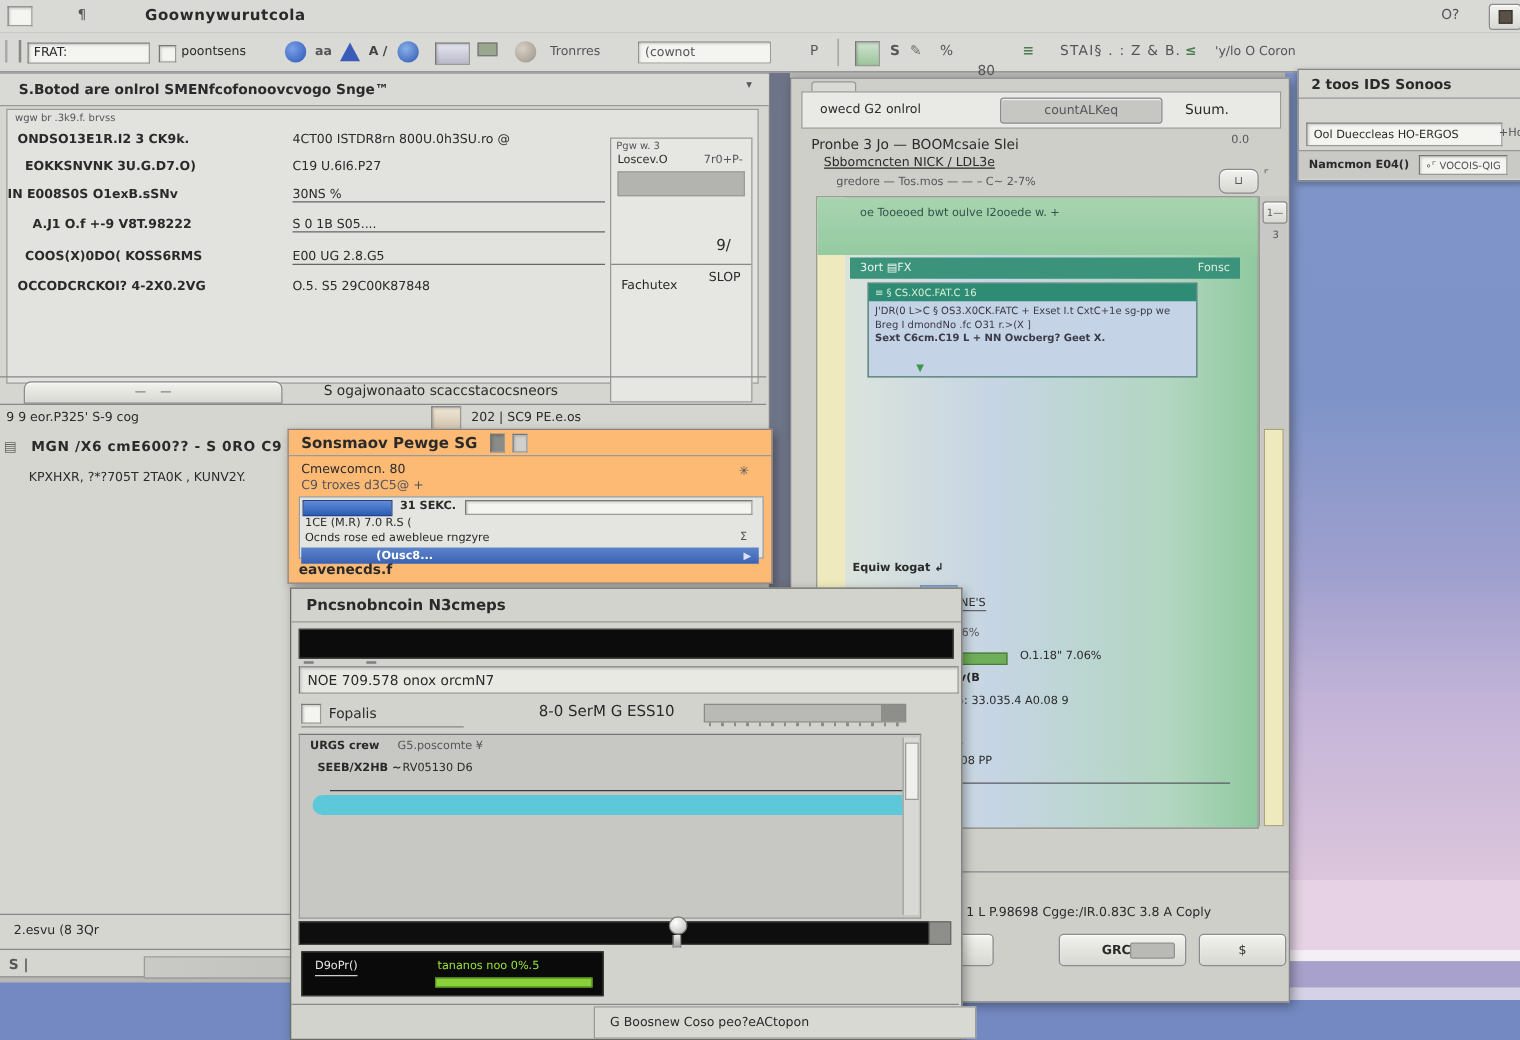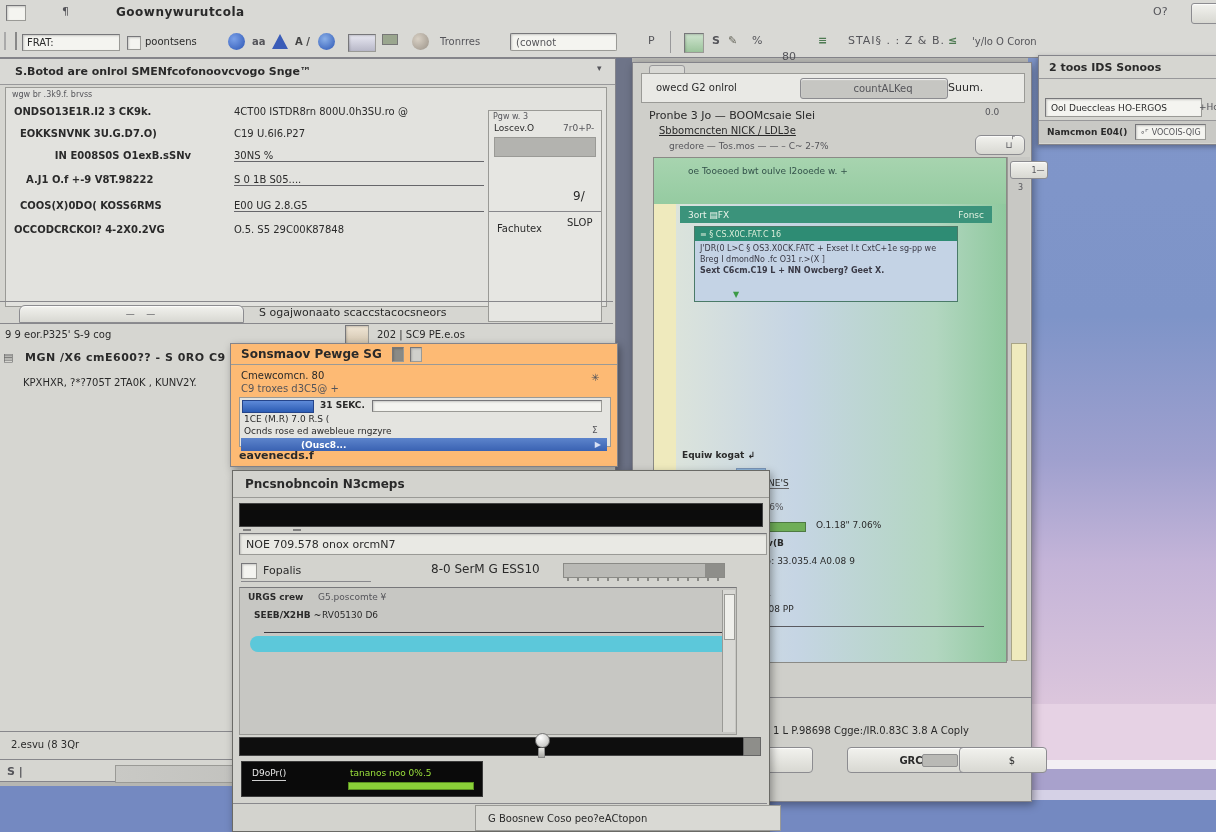--- a/index.html
+++ b/index.html
@@ -17,21 +17,21 @@
   .bar{background:#d9d9d5;border-bottom:1px solid #98989a;}
   .inset{
     background:#f4f4f0;border:1px solid #9a9a96;
     border-top-color:#77777a;border-left-color:#77777a;
     box-shadow:inset 1px 1px 2px rgba(0,0,0,.18);
   }
   .btn{
     background:linear-gradient(180deg,#f2f2ee,#d8d8d2);
     border:1px solid #8c8c90;border-radius:3px;
     box-shadow:0 1px 1px rgba(255,255,255,.8) inset;
-    display:flex;align-items:center;justify-content:center;padding-left:18px;
+    display:flex;align-items:center;justify-content:center;
   }
   .t8{font-size:8px;} .t9{font-size:9px;} .t10{font-size:10px;}
   .t11{font-size:11px;} .t12{font-size:12px;}
   .b{font-weight:bold;}
   .dim{color:#55555a;}
   .u{border-bottom:1px solid #66666a;}
   .hline{border-top:1px solid #88888c;}
   .nowrap{white-space:nowrap;overflow:hidden;}
   .circle{border-radius:50%;}
   .flex{display:flex;align-items:center;}
@@ -98,21 +98,21 @@
     <span class="abs t9 dim" style="left:600px;top:4px;">▾</span>
   </div>
 
   <div class="abs" style="left:8px;top:28px;width:600px;height:218px;background:#e2e2de;border:1px solid #9a9a96;">
     <span class="abs t8 dim" style="left:6px;top:2px;">wgw br   .3k9.f. brvss</span>
 
     <div class="abs t10 b nowrap" style="left:8px;top:18px;width:210px;">ONDSO13E1R.I2  3  CK9k.</div>
     <div class="abs t10 nowrap" style="left:228px;top:18px;width:280px;">4CT00 ISTDR8rn  800U.0h3SU.ro  @</div>
     <div class="abs t10 b nowrap" style="left:14px;top:40px;width:210px;">EOKKSNVNK  3U.G.D7.O)</div>
     <div class="abs t10 nowrap" style="left:228px;top:40px;width:280px;">C19  U.6I6.P27</div>
-    <div class="abs t10 b nowrap" style="left:12px;top:62px;width:210px;text-align:center;">IN E008S0S  O1exB.sSNv</div>
+    <div class="abs t10 b nowrap" style="left:0;top:62px;width:210px;">IN E008S0S  O1exB.sSNv</div>
     <div class="abs t10 nowrap u" style="left:228px;top:62px;width:250px;">30NS  %</div>
     <div class="abs t10 b nowrap" style="left:20px;top:86px;width:200px;">A.J1 O.f +-9 V8T.98222</div>
     <div class="abs t10 nowrap u" style="left:228px;top:86px;width:250px;">S 0 1B        S05....</div>
     <div class="abs t10 b nowrap" style="left:14px;top:112px;width:210px;">COOS(X)0DO(  KOSS6RMS</div>
     <div class="abs t10 nowrap u" style="left:228px;top:112px;width:250px;">E00 UG  2.8.G5</div>
     <div class="abs t10 b nowrap" style="left:8px;top:136px;width:215px;">OCCODCRCKOI?  4-2X0.2VG</div>
     <div class="abs t10 nowrap" style="left:228px;top:136px;width:280px;">O.5.  S5   29C00K87848</div>
 
     <div class="abs" style="left:482px;top:4px;width:112px;height:210px;border:1px solid #9a9a96;background:#e6e6e2;margin-top:18px;">
       <span class="abs t8 dim" style="left:4px;top:1px;">Pgw w. 3</span>

